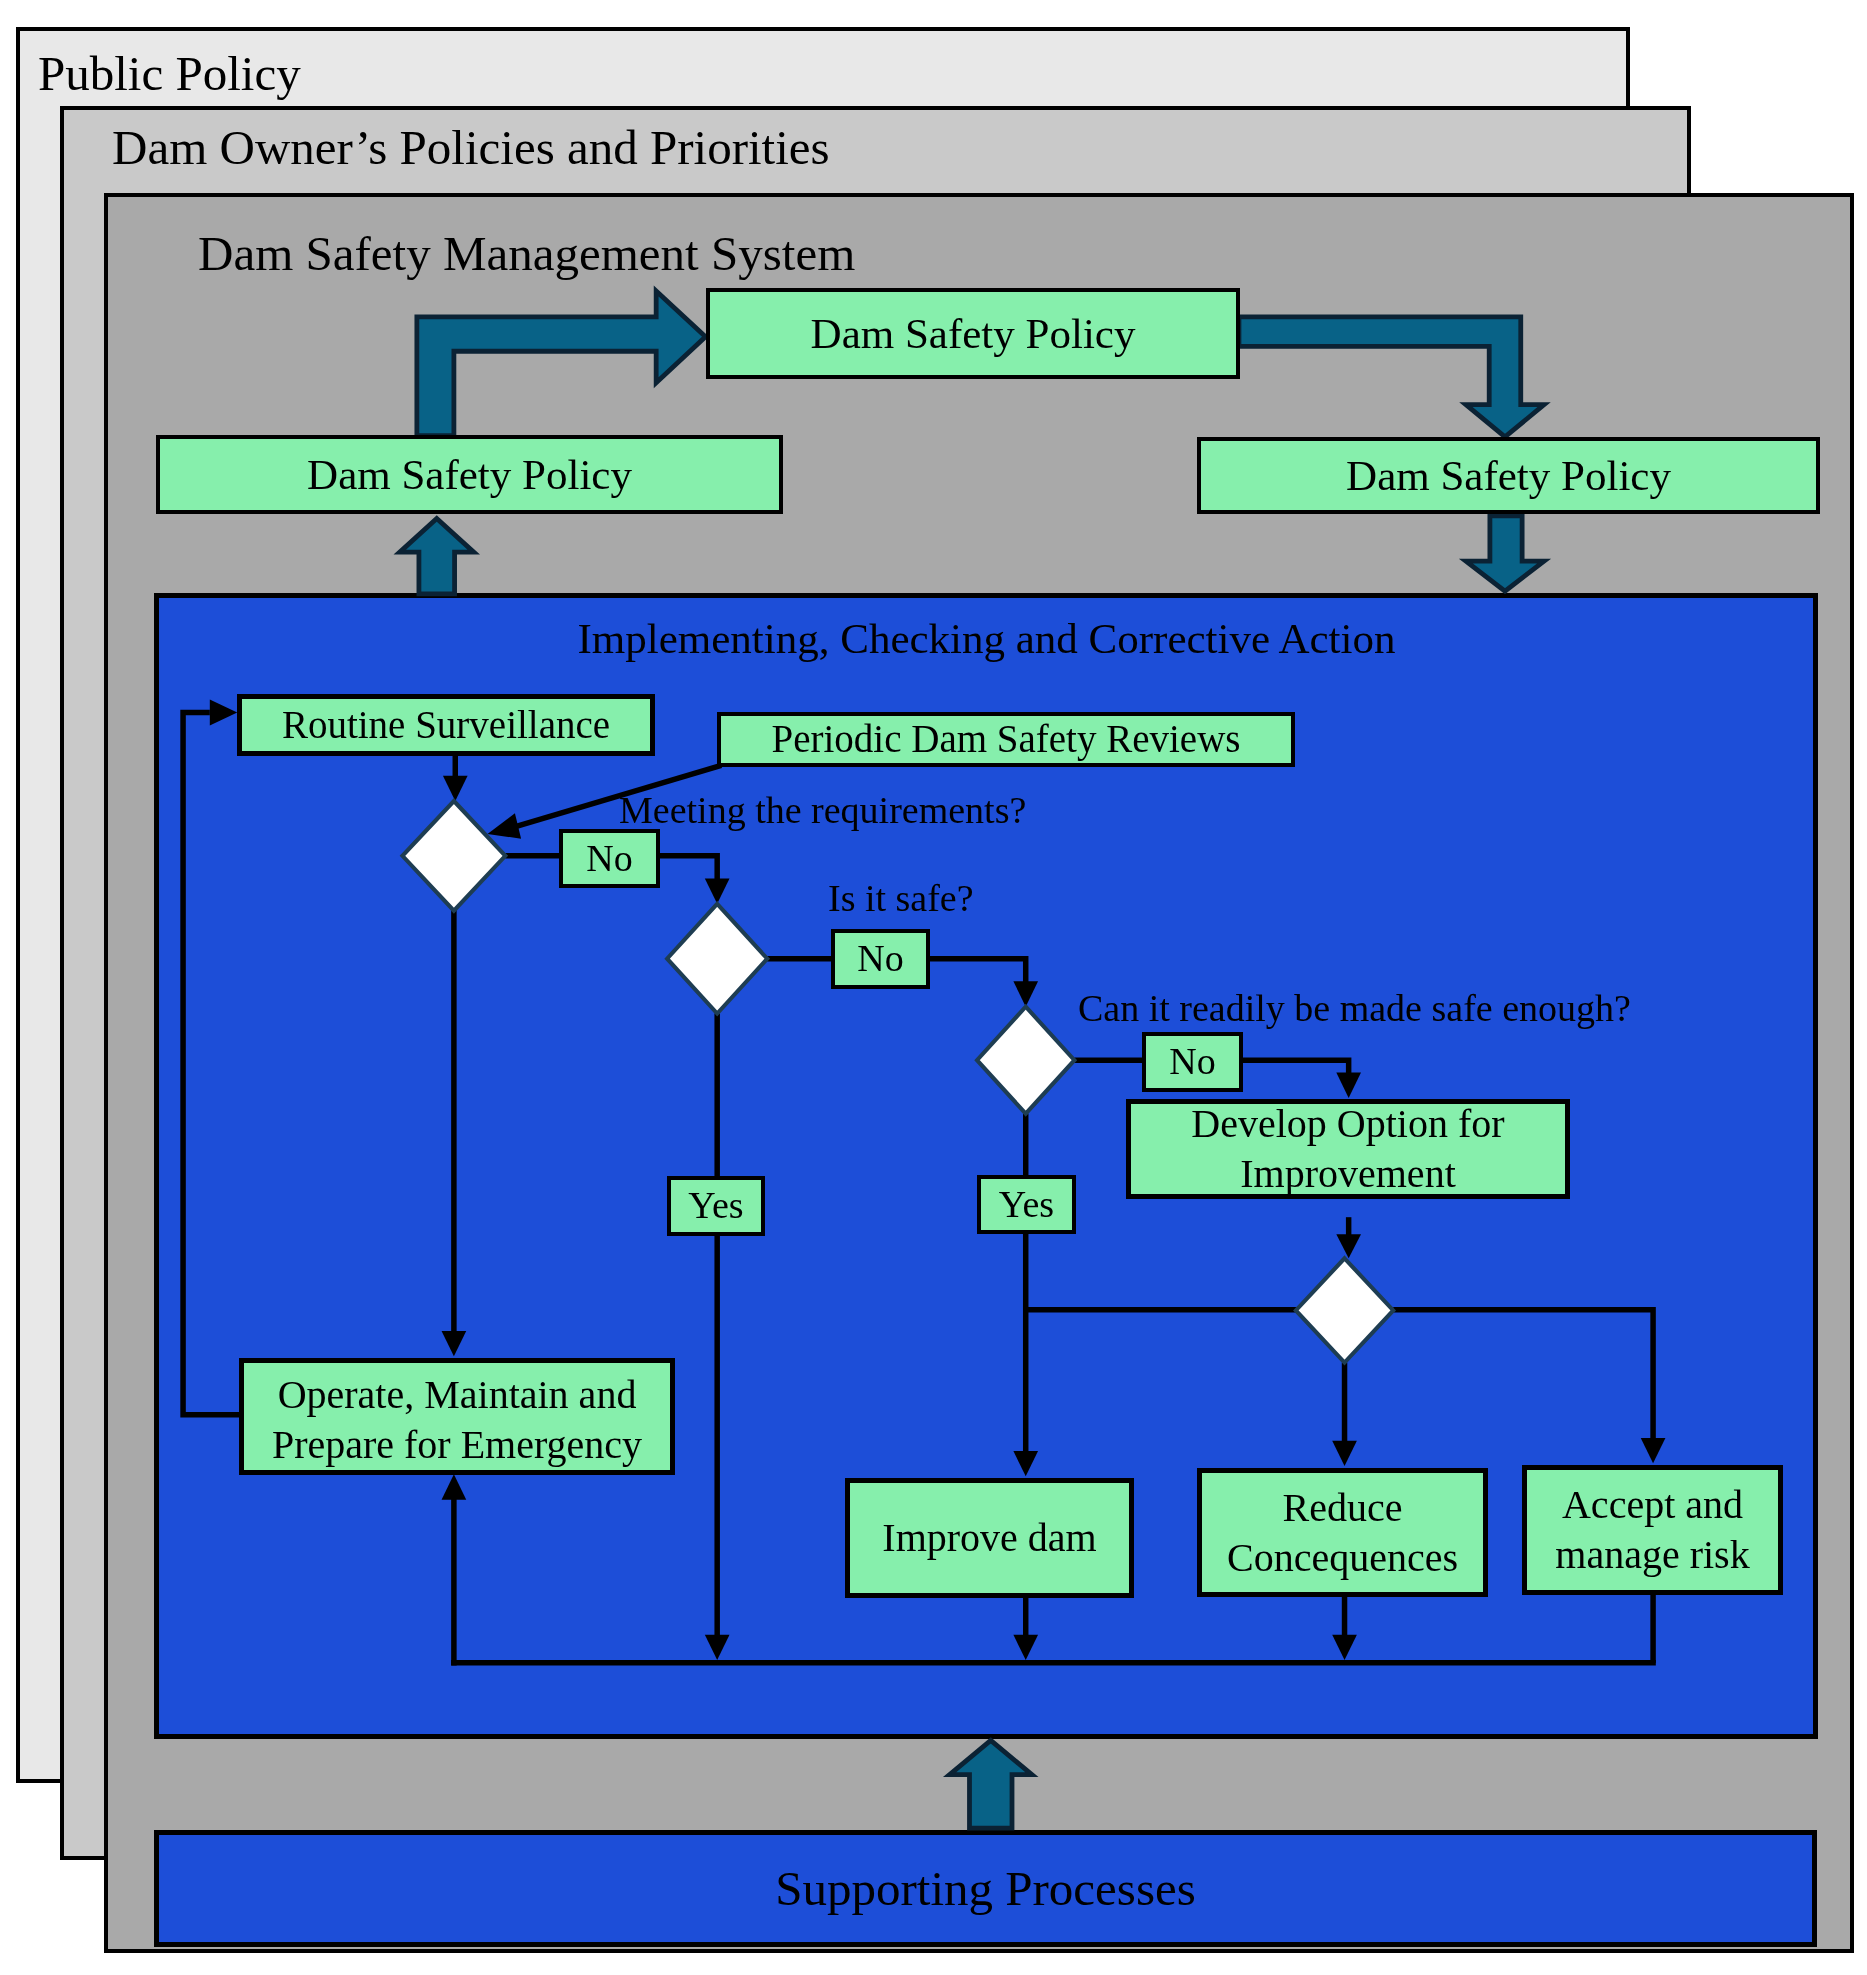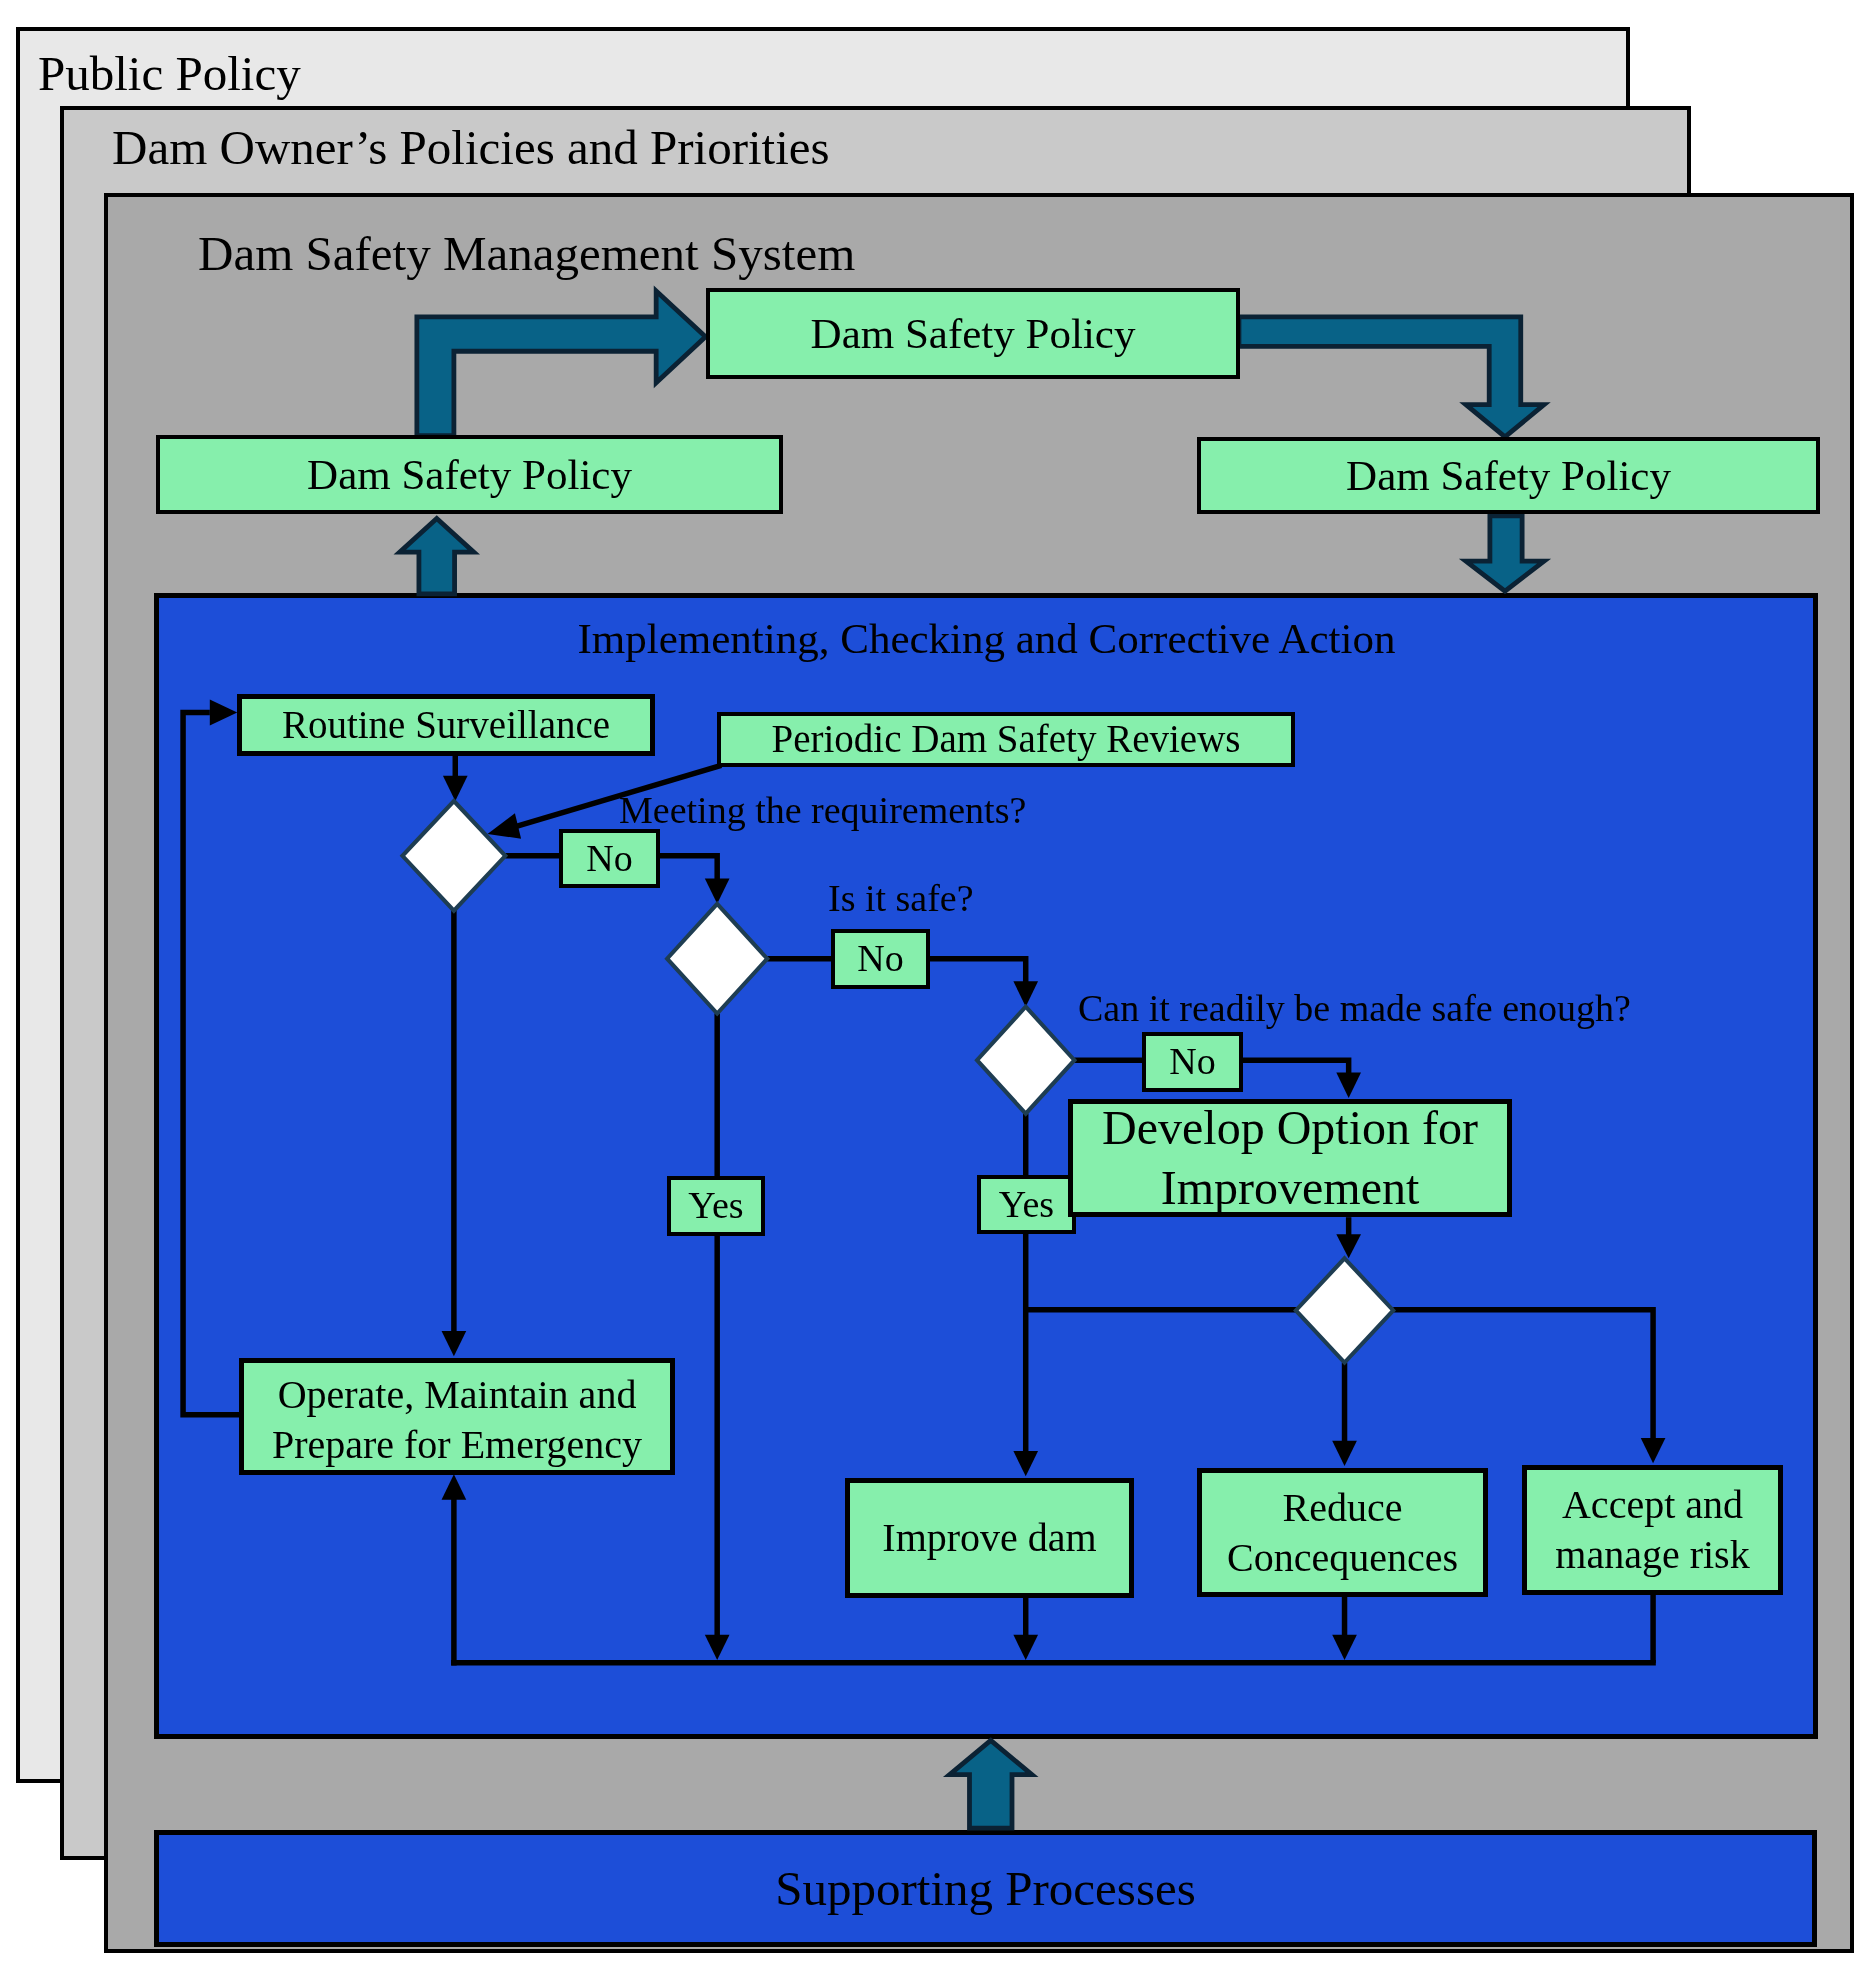--- a/index.html
+++ b/index.html
@@ -24,21 +24,21 @@
   .b-policy-top{left:706px;top:288px;width:534px;height:91px;font-size:43px;}
   .b-policy-left{left:156px;top:435px;width:627px;height:79px;font-size:43px;}
   .b-policy-right{left:1197px;top:437px;width:623px;height:77px;font-size:43px;}
   .b-routine{left:237px;top:682px;width:418px;height:62px;font-size:39px;margin-top:12px;}
   .b-periodic{left:717px;top:712px;width:578px;height:55px;font-size:39px;}
   .b-no1{left:559px;top:829px;width:101px;height:59px;font-size:38px;}
   .b-no2{left:831px;top:929px;width:99px;height:60px;font-size:38px;}
   .b-no3{left:1142px;top:1032px;width:101px;height:60px;font-size:38px;}
   .b-yes1{left:667px;top:1176px;width:98px;height:60px;font-size:38px;}
   .b-yes2{left:977px;top:1175px;width:99px;height:59px;font-size:38px;}
-  .b-develop{left:1068px;top:1099px;width:444px;height:118px;font-size:48px;padding:0 8.2px;}
+  .b-develop{left:1126px;top:1099px;width:444px;height:100px;font-size:40px;padding:0 8.2px;}
   .b-operate{left:239px;top:1358px;width:436px;height:117px;font-size:40px;padding:0 5.5px;align-items:flex-end;}
   .b-improve{left:845px;top:1478px;width:289px;height:120px;font-size:40px;}
   .b-reduce{left:1197px;top:1468px;width:291px;height:129px;font-size:40px;padding:0 4.1px;}
   .b-accept{left:1522px;top:1465px;width:261px;height:130px;font-size:40px;padding:0 4.1px;}
   .flowlabel{position:absolute;font-size:38px;line-height:1.1;white-space:nowrap;}
   .q1{left:619px;top:790px;}
   .q2{left:828px;top:878px;}
   .q3{left:1078px;top:988px;}
   .inner-title{position:absolute;left:160px;top:615px;width:1653px;text-align:center;font-size:43px;line-height:1.1;}
   .dam-safe{position:absolute;left:757px;top:1682px;width:480px;text-align:center;font-size:44px;line-height:1.1;}

